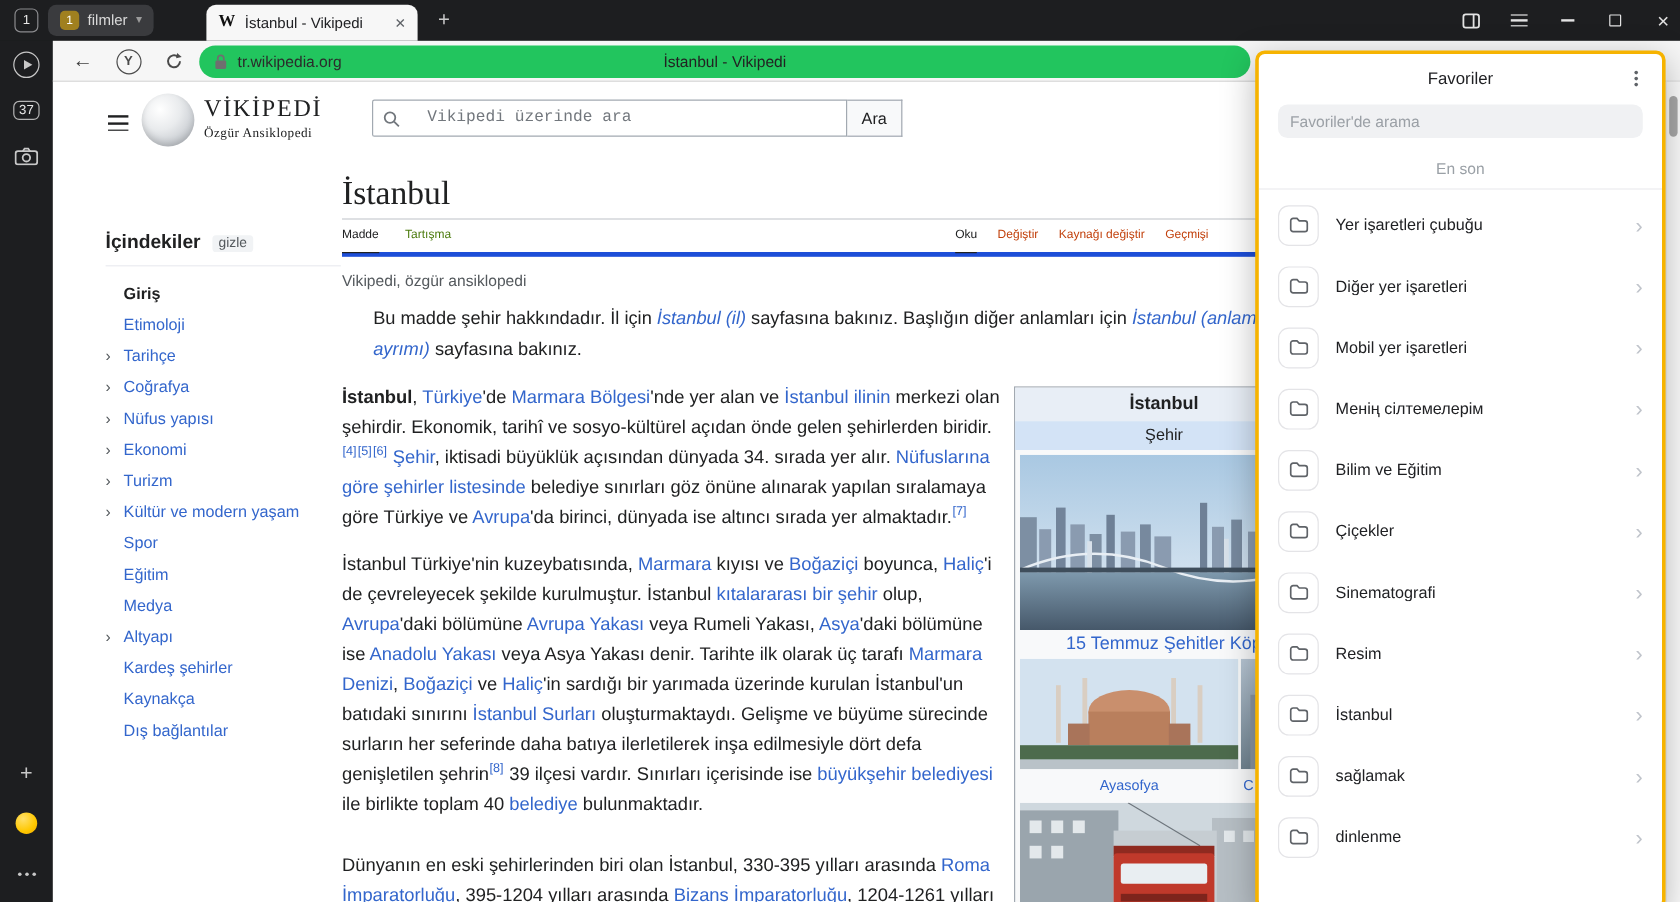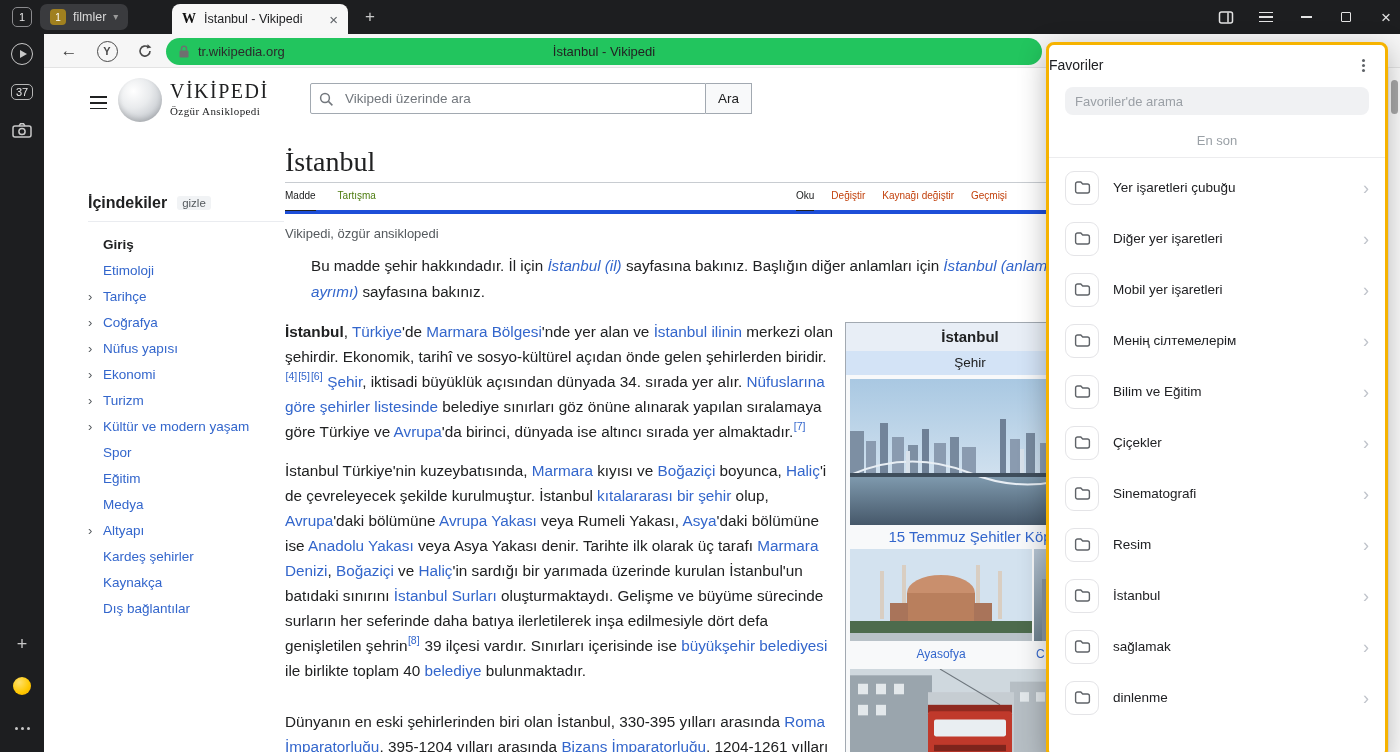--- a/index.html
+++ b/index.html
@@ -57,21 +57,21 @@
   .wiki{position:absolute;left:44px;top:68px;width:1356px;height:684px;background:#fff;color:#202122;overflow:hidden}
   .w-hamb{position:absolute;left:46px;top:28px;display:flex;flex-direction:column;gap:4px}
   .w-hamb i{display:block;width:17px;height:1.8px;background:#202122}
   .w-logo{position:absolute;left:74px;top:10px;width:44px;height:44px;border-radius:50%;background:radial-gradient(circle at 35% 30%,#ffffff 0%,#e9ebed 40%,#c7cbd0 75%,#aeb3b9 100%);box-shadow:inset 0 -3px 5px rgba(0,0,0,.14)}
   .w-brand{position:absolute;left:126px;top:12px;font-family:"Liberation Serif",serif}
   .w-brand-title{font-size:20px;letter-spacing:1.5px;color:#202122}
   .w-brand-sub{font-size:11px;letter-spacing:.4px;color:#202122;margin-top:2px}
   .w-search{position:absolute;left:266px;top:15px;display:flex;height:31px}
   .w-search-box{position:relative;width:396px;height:31px;border:1px solid #a2a9b1;border-radius:2px 0 0 2px;background:#fff}
   .w-search-box svg{position:absolute;left:8px;top:8px}
-  .w-search-box input{position:absolute;left:4px;top:0;width:100%;height:100%;border:0;outline:0;padding-left:30px;font-size:13.5px;font-family:Liberation Sans, sans-serif;background:transparent;color:#ec4899}
+  .w-search-box input{position:absolute;left:15px;top:0;width:100%;height:100%;border:0;outline:0;padding-left:30px;font-size:13.5px;font-family:Liberation Mono, monospace;background:transparent;color:#ec4899}
   .w-search-box input::placeholder{color:#72777d}
   .w-search-btn{height:31px;padding:0 12px;border:1px solid #a2a9b1;border-left:0;background:#f8f9fa;font-size:13.5px;font-weight:500;color:#202122;display:flex;align-items:center}
 
   .toc{position:absolute;left:44px;top:126px;width:196px}
   .toc-head{display:flex;align-items:center;gap:10px;padding-bottom:9px;border-bottom:1px solid #eaecf0}
   .toc-title{font-size:16px;font-weight:bold}
   .toc-hide{font-size:11.5px;color:#54595d;background:#f1f3f5;border-radius:3px;padding:1px 5px}
   .toc-list{margin-top:9px}
   .toc-item{display:flex;align-items:center;height:26px;font-size:13.5px;color:#3366cc}
   .toc-item .toc-chev{width:15px;color:#54595d;font-size:13px;text-align:left}
@@ -108,21 +108,21 @@
   .ib-cap-l{width:182px;text-align:center;color:#3366cc;font-size:12px;padding:3px 0 4px}
   .ib-cap-r{flex:1;color:#3366cc;font-size:12px;padding:3px 0 4px 4px}
 
   
   .scrollstrip{position:absolute;right:0;top:68px;width:12px;height:684px;background:#fbfbfb;border-left:1px solid #ececec}
   .scroll-thumb{position:absolute;right:2px;top:12px;width:7px;height:34px;border-radius:4px;background:#a8a8a8}
 
   
   .fav-panel{position:absolute;left:1046px;top:42px;width:342px;height:716px;background:#fff;border:3px solid #F6B300;border-radius:8px;z-index:60;box-shadow:0 8px 28px rgba(0,0,0,.28);overflow:hidden}
   .fav-head{position:relative;height:38px}
-  .fav-title{position:absolute;left:0;top:12px;width:100%;text-align:left;font-size:14px;color:#202124}
+  .fav-title{position:absolute;left:0;top:12px;width:100%;text-align:center;font-size:14px;color:#202124}
   .fav-menu{position:absolute;right:14px;top:12px;width:16px;height:16px;display:flex;align-items:center;justify-content:center}
   .fav-menu i{display:block;width:3px;height:3px;border-radius:50%;background:#5f6368;box-shadow:0 -5px 0 #5f6368,0 5px 0 #5f6368}
   .fav-search{margin:4px 16px 0;height:28px;background:#f0f1f3;border-radius:8px}
   .fav-search input{width:100%;height:100%;border:0;outline:0;background:transparent;padding:0 10px;font-size:13px;font-family:"Liberation Sans",sans-serif;color:#202124}
   .fav-search input::placeholder{color:#9ba0a6}
   .fav-tabs{display:flex;margin-top:8px;height:34px}
   .fav-tab{flex:1;display:flex;align-items:center;justify-content:center;font-size:13px;color:#9aa0a6;position:relative}
   .fav-tab.active{color:#1f1f1f;font-weight:500}
   .fav-tab.active::after{content:"";position:absolute;bottom:0;left:50%;transform:translateX(-50%);width:56px;height:2.5px;border-radius:2px;background:#1f1f1f}
   .fav-divider{height:1px;background:#ececee}

